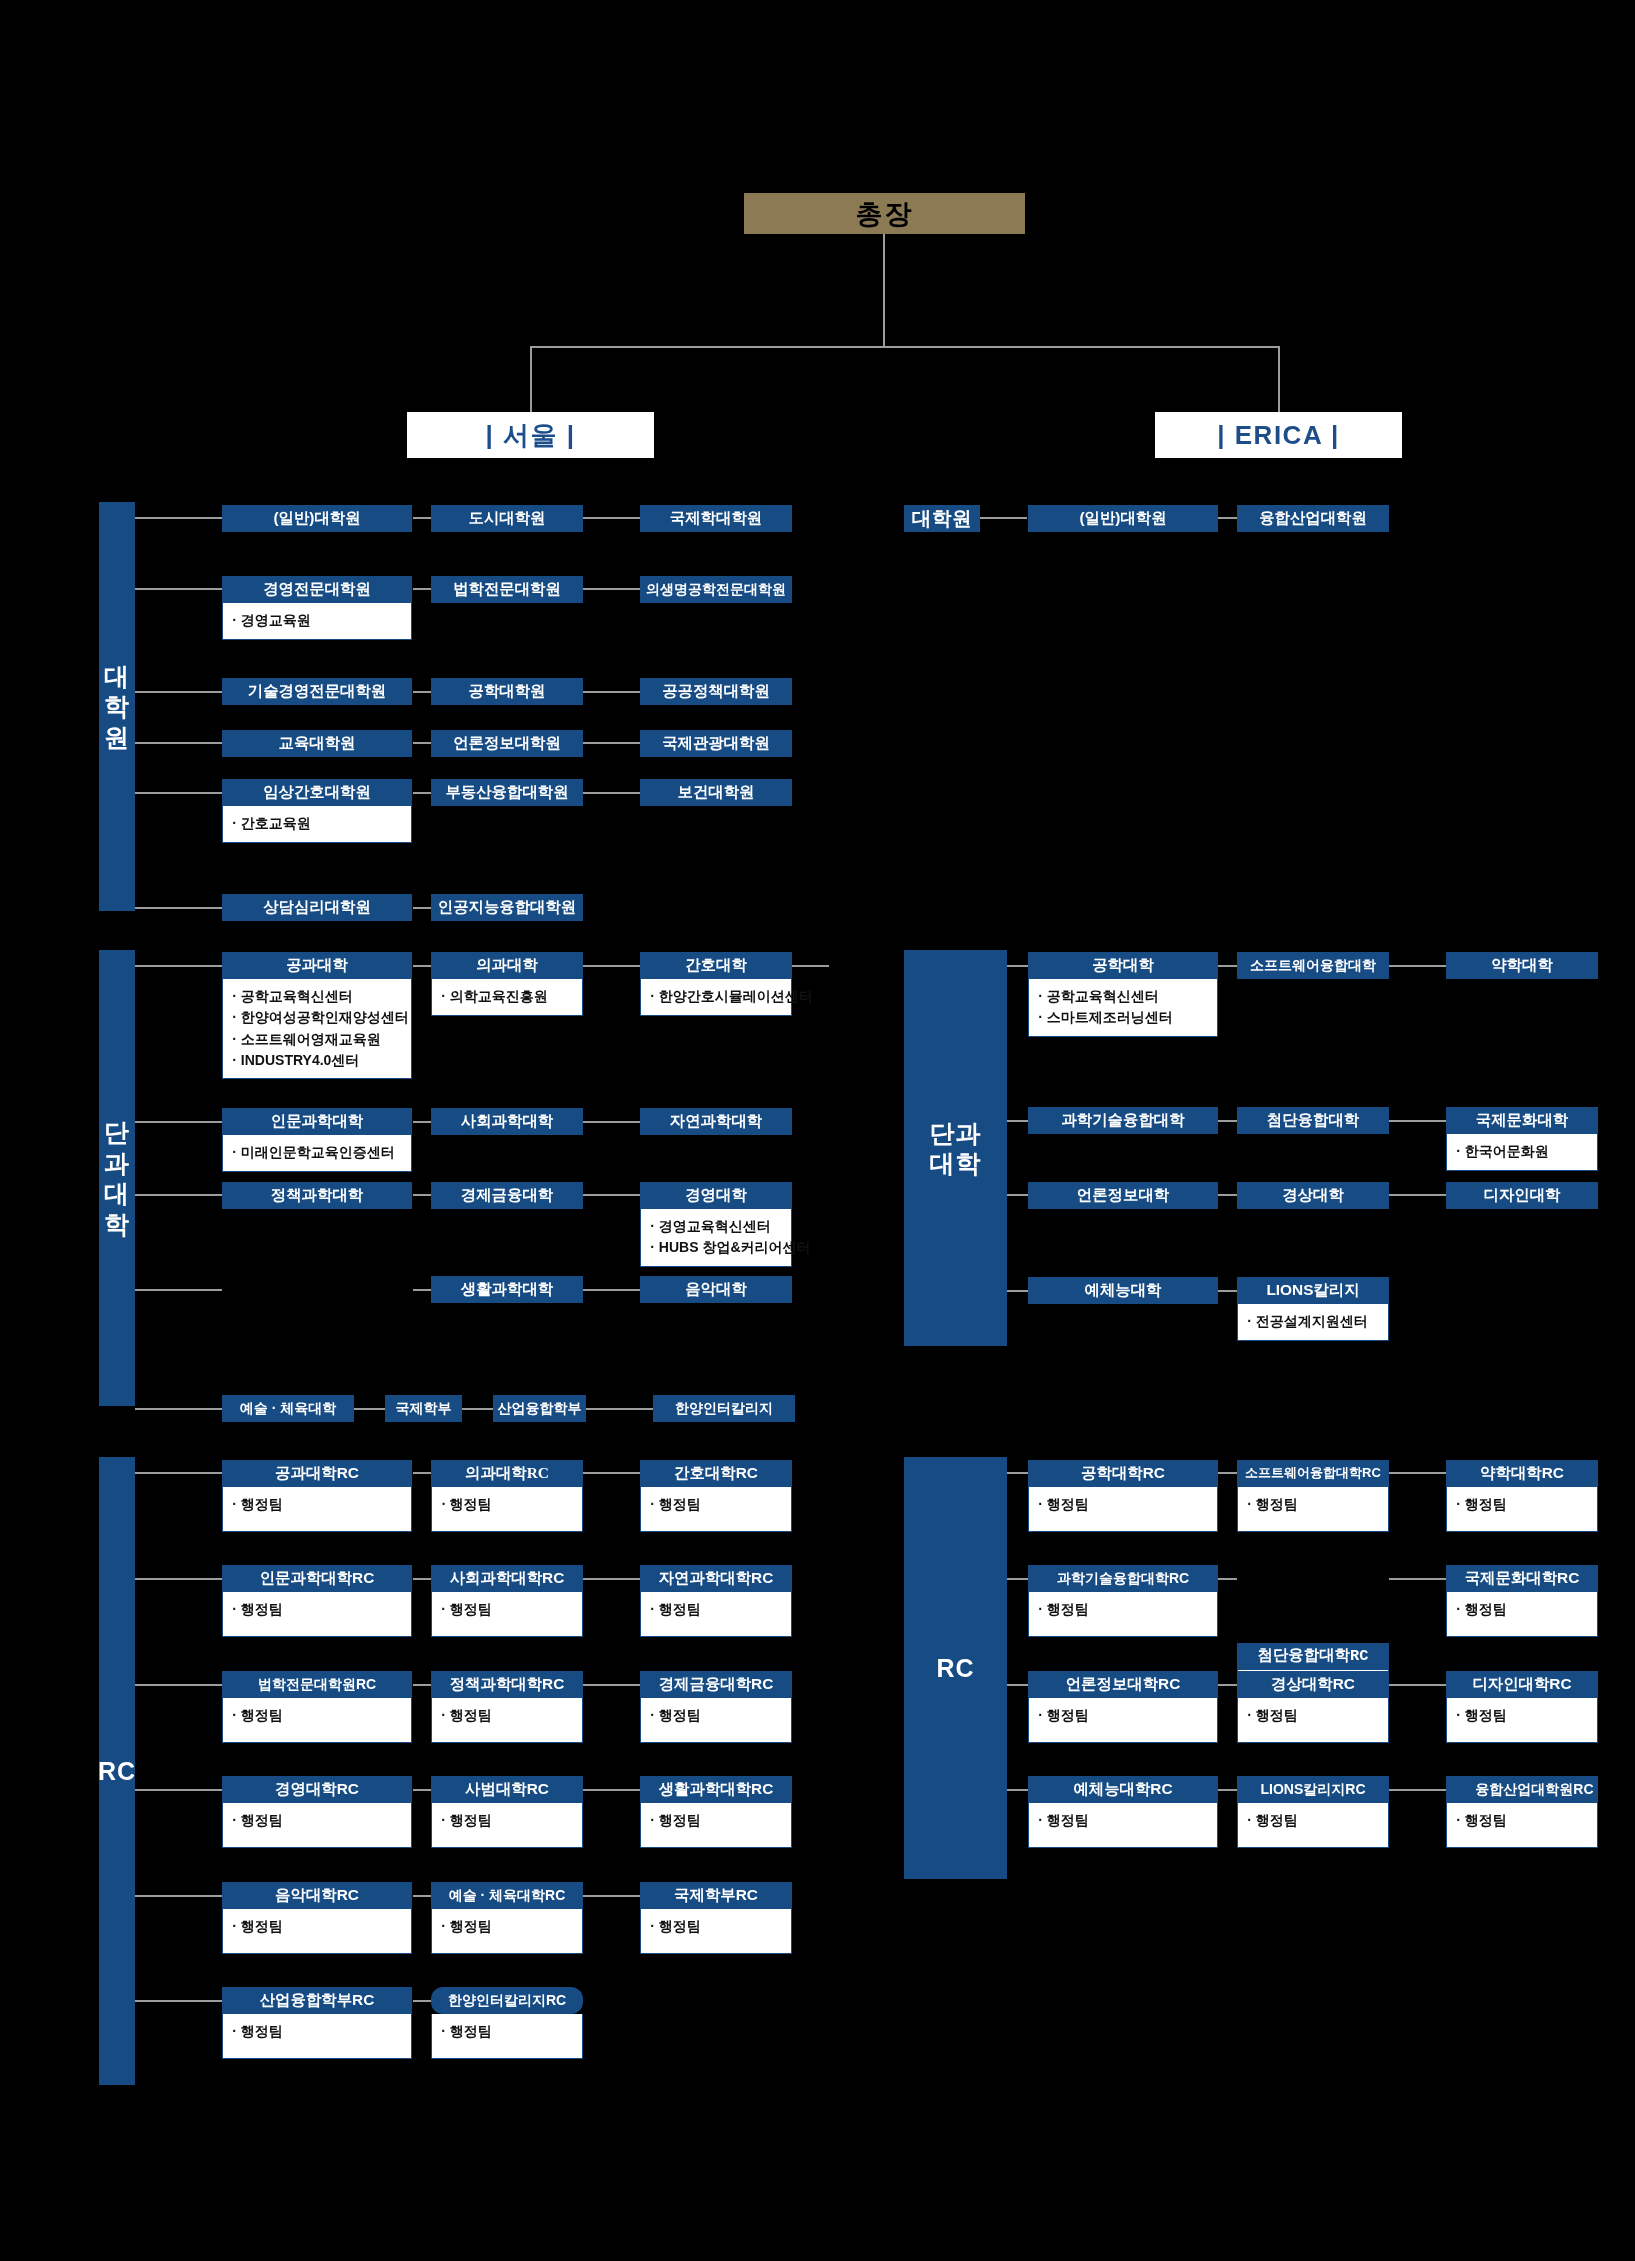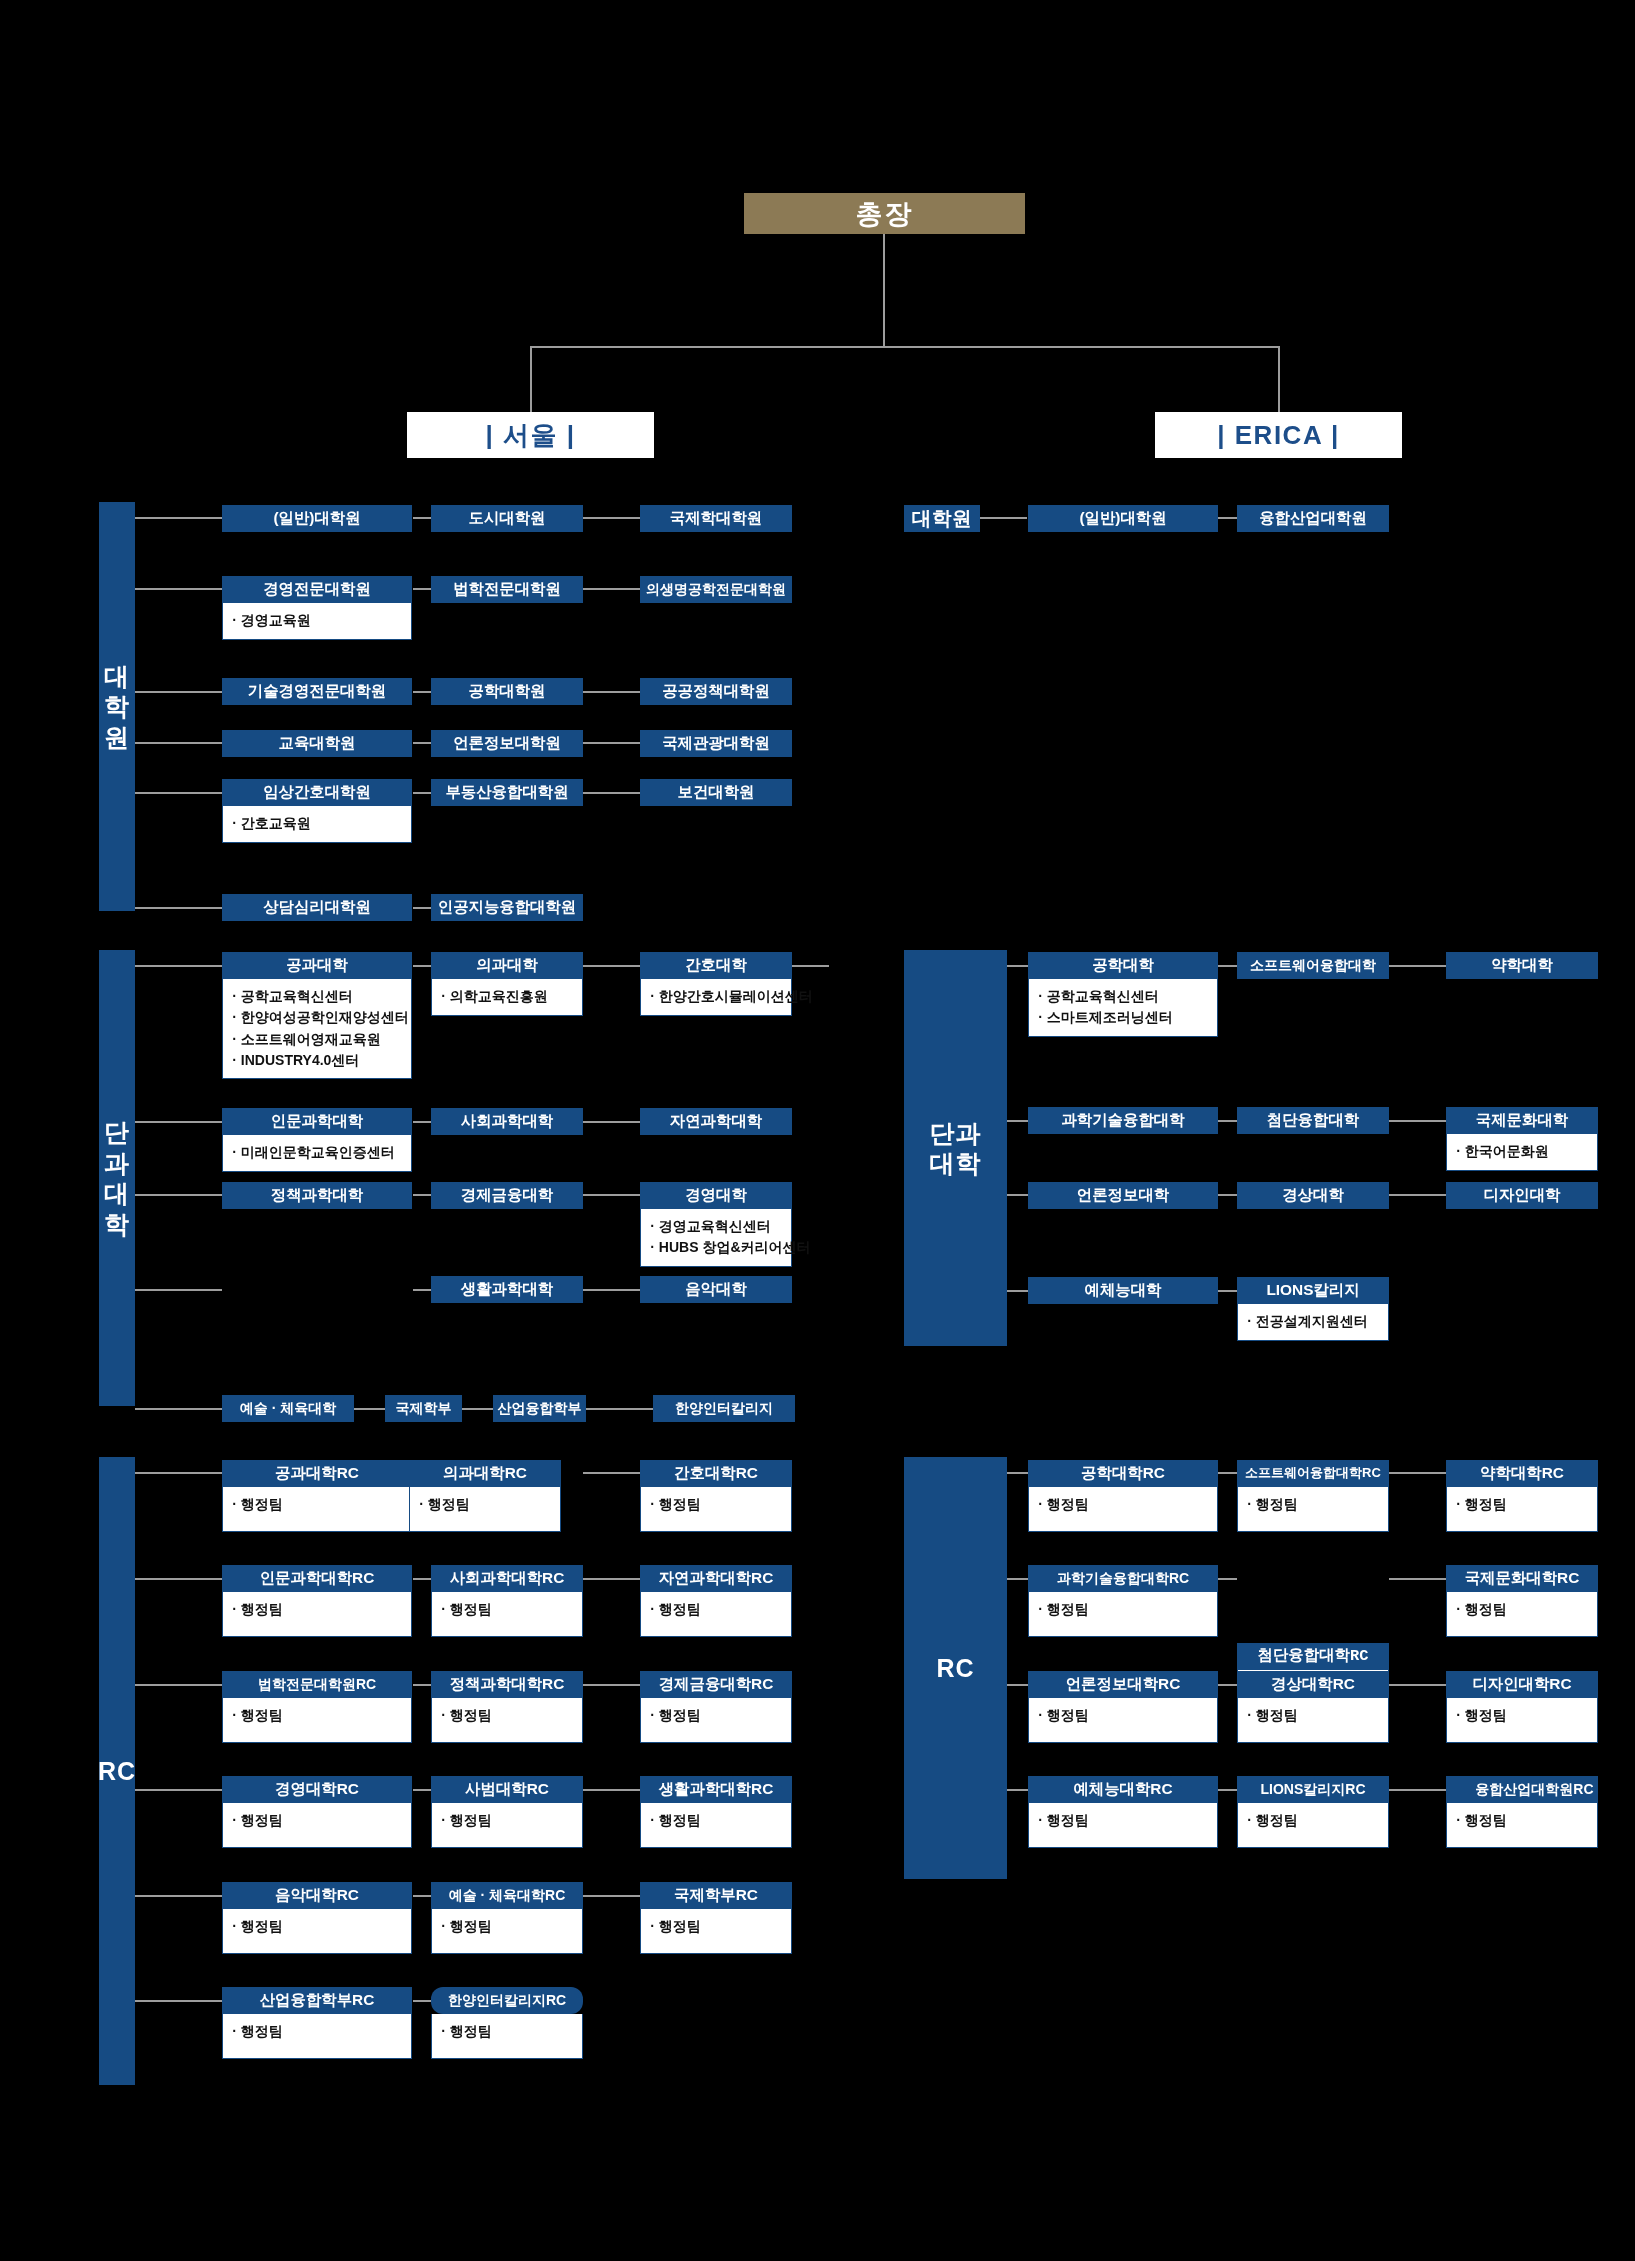--- a/index.html
+++ b/index.html
@@ -13,21 +13,21 @@
   .canvas { position: relative; width: 1636px; height: 2261px; background: #000; }
 
   
   .line-v { position: absolute; background: #9d9d9d; width: 1.5px; }
   .line-h { position: absolute; background: #9d9d9d; height: 1.5px; }
 
   
   .president {
     position: absolute;
     background: #8c7a55;
-    color: #ffffff;
+    color: #000000;
     display: flex; align-items: center; justify-content: center;
     font-size: 27px; font-weight: 700; letter-spacing: 2.1px;
   }
 
   
   .campus {
     position: absolute;
     background: #ffffff;
     color: #1d4e8a;
     display: flex; align-items: center; justify-content: center;
@@ -271,21 +271,21 @@
     <div class="line-h" style="left: 135px; top: 1472px; width: 87px;"></div>
     <div class="node" style="left: 222px; top: 1460px; width: 190px;">
       <div class="hdr" style="height: 27px;">공과대학RC</div>
       <div class="body" style="min-height: 45px;">
         <ul>
           <li>행정팀</li>
         </ul>
       </div>
     </div>
     <div class="line-h" style="left: 413px; top: 1472px; width: 18.5px;"></div>
-    <div class="node" style="left: 409px; top: 1460px; width: 152px;">
+    <div class="node" style="left: 431px; top: 1460px; width: 152px; font-family: Liberation Serif, serif;">
       <div class="hdr" style="height: 27px;">의과대학RC</div>
       <div class="body" style="min-height: 45px;">
         <ul>
           <li>행정팀</li>
         </ul>
       </div>
     </div>
     <div class="line-h" style="left: 583px; top: 1472px; width: 57px;"></div>
     <div class="node" style="left: 640px; top: 1460px; width: 152px;">
       <div class="hdr" style="height: 27px;">간호대학RC</div>

